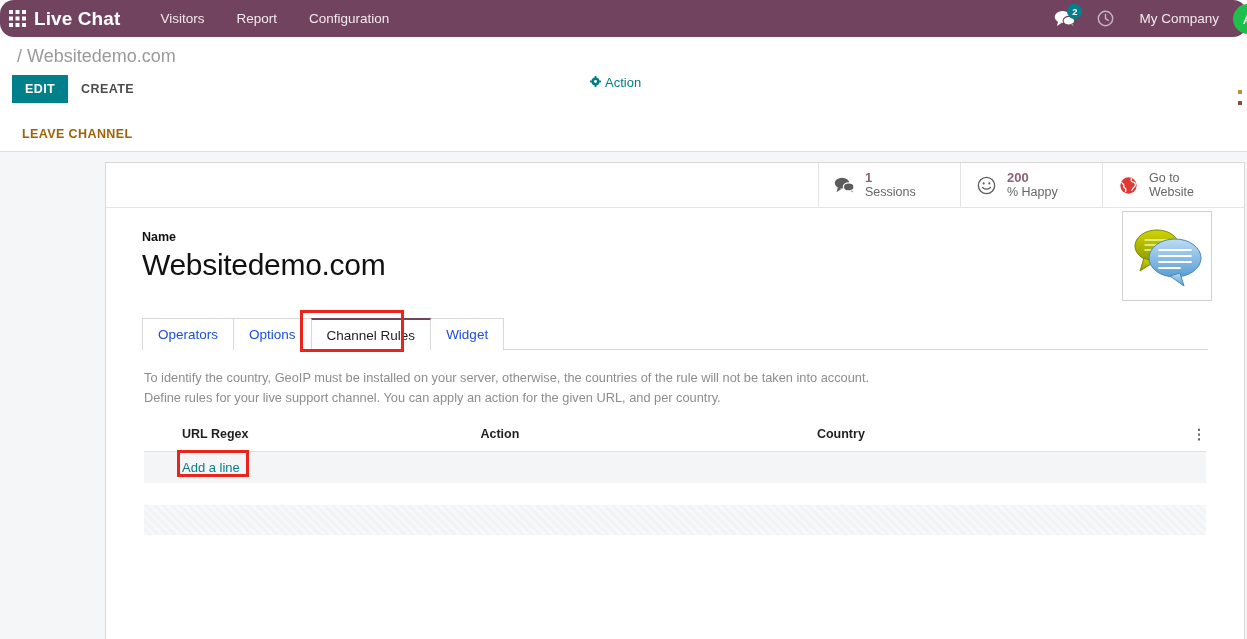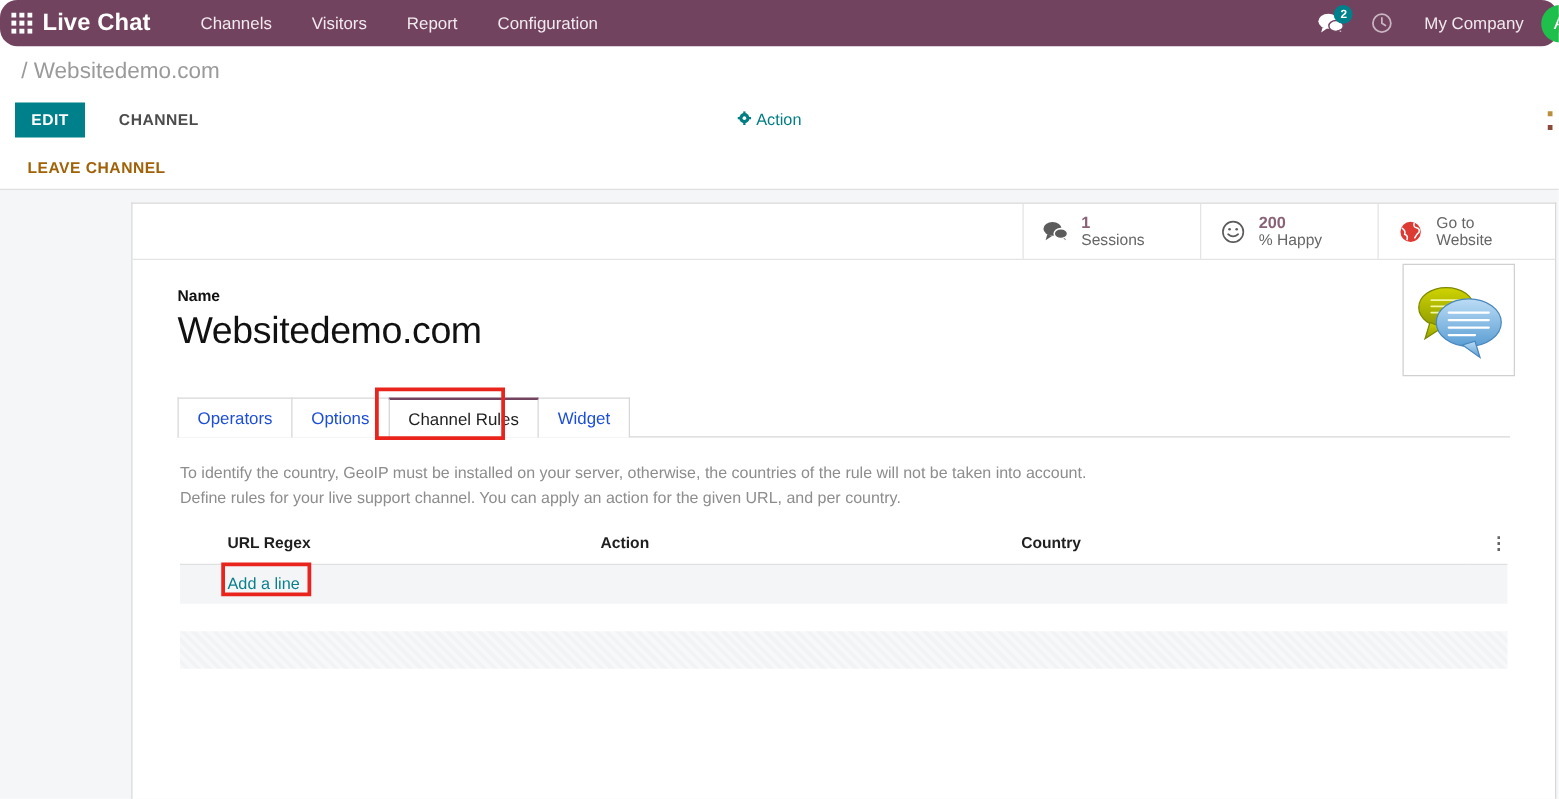--- a/index.html
+++ b/index.html
@@ -129,25 +129,24 @@
   .bc-current {
     font-size: 18px;
     color: #9a9a9a;
     white-space: nowrap;
   }
 
   
   .cp-row {
     height: 41px;
     display: flex;
-    align-items: center;
+    align-items: flex-start;
     padding-left: 12px;
     background: #ffffff;
     position: relative;
-    gap: 14px;
   }
   .btn-edit {
     background: #00808b;
     color: #ffffff;
     font-size: 12.5px;
     font-weight: bold;
     letter-spacing: .4px;
     border: none;
     padding: 7px 13px;
     cursor: pointer;
@@ -405,21 +404,20 @@
           <rect x="6.5" y="6.5" width="4" height="4"></rect>
           <rect x="13" y="6.5" width="4" height="4"></rect>
         <rect x="0" y="13" width="4" height="4"></rect>
           <rect x="6.5" y="13" width="4" height="4"></rect>
           <rect x="13" y="13" width="4" height="4"></rect>
       </g>
     </svg>
   </div>
   <div class="brand">Live Chat</div>
   <div class="nav-menu">
-    <div class="nav-menu-item">Channels</div>
     <div class="nav-menu-item">Visitors</div>
     <div class="nav-menu-item">Report</div>
     <div class="nav-menu-item">Configuration</div>
   </div>
 
   <div class="nav-right">
     <div class="nav-icon-btn">
       <svg width="21" height="17" viewBox="0 0 22 18" aria-hidden="true">
         <ellipse cx="9" cy="7.4" rx="8.4" ry="6.3" fill="#ffffff"></ellipse>
         <path d="M4.2 12.4 L3 17 L8.2 13.4 Z" fill="#ffffff"></path>
@@ -439,21 +437,21 @@
   </div>
 </div>
 
 <div class="breadcrumb-row">
   <span class="bc-sep">/</span>
   <span class="bc-current">Websitedemo.com</span>
 </div>
 
 <div class="cp-row">
   <button class="btn-edit">EDIT</button>
-  <button class="btn-create">CHANNEL</button>
+  <button class="btn-create">CREATE</button>
   <div class="action-btn">
     <span>
       <svg width="11" height="11" viewBox="0 0 12 12" aria-hidden="true">
         <circle cx="6" cy="6" r="4.4" fill="#017e84"></circle>
         <circle cx="6" cy="6" r="1.6" fill="#ffffff"></circle>
         <g fill="#017e84">
           <rect x="5" y="0" width="2" height="2.6"></rect>
             <rect x="5" y="9.4" width="2" height="2.6"></rect>
           <rect x="0" y="5" width="2.6" height="2"></rect>
             <rect x="9.4" y="5" width="2.6" height="2"></rect>

